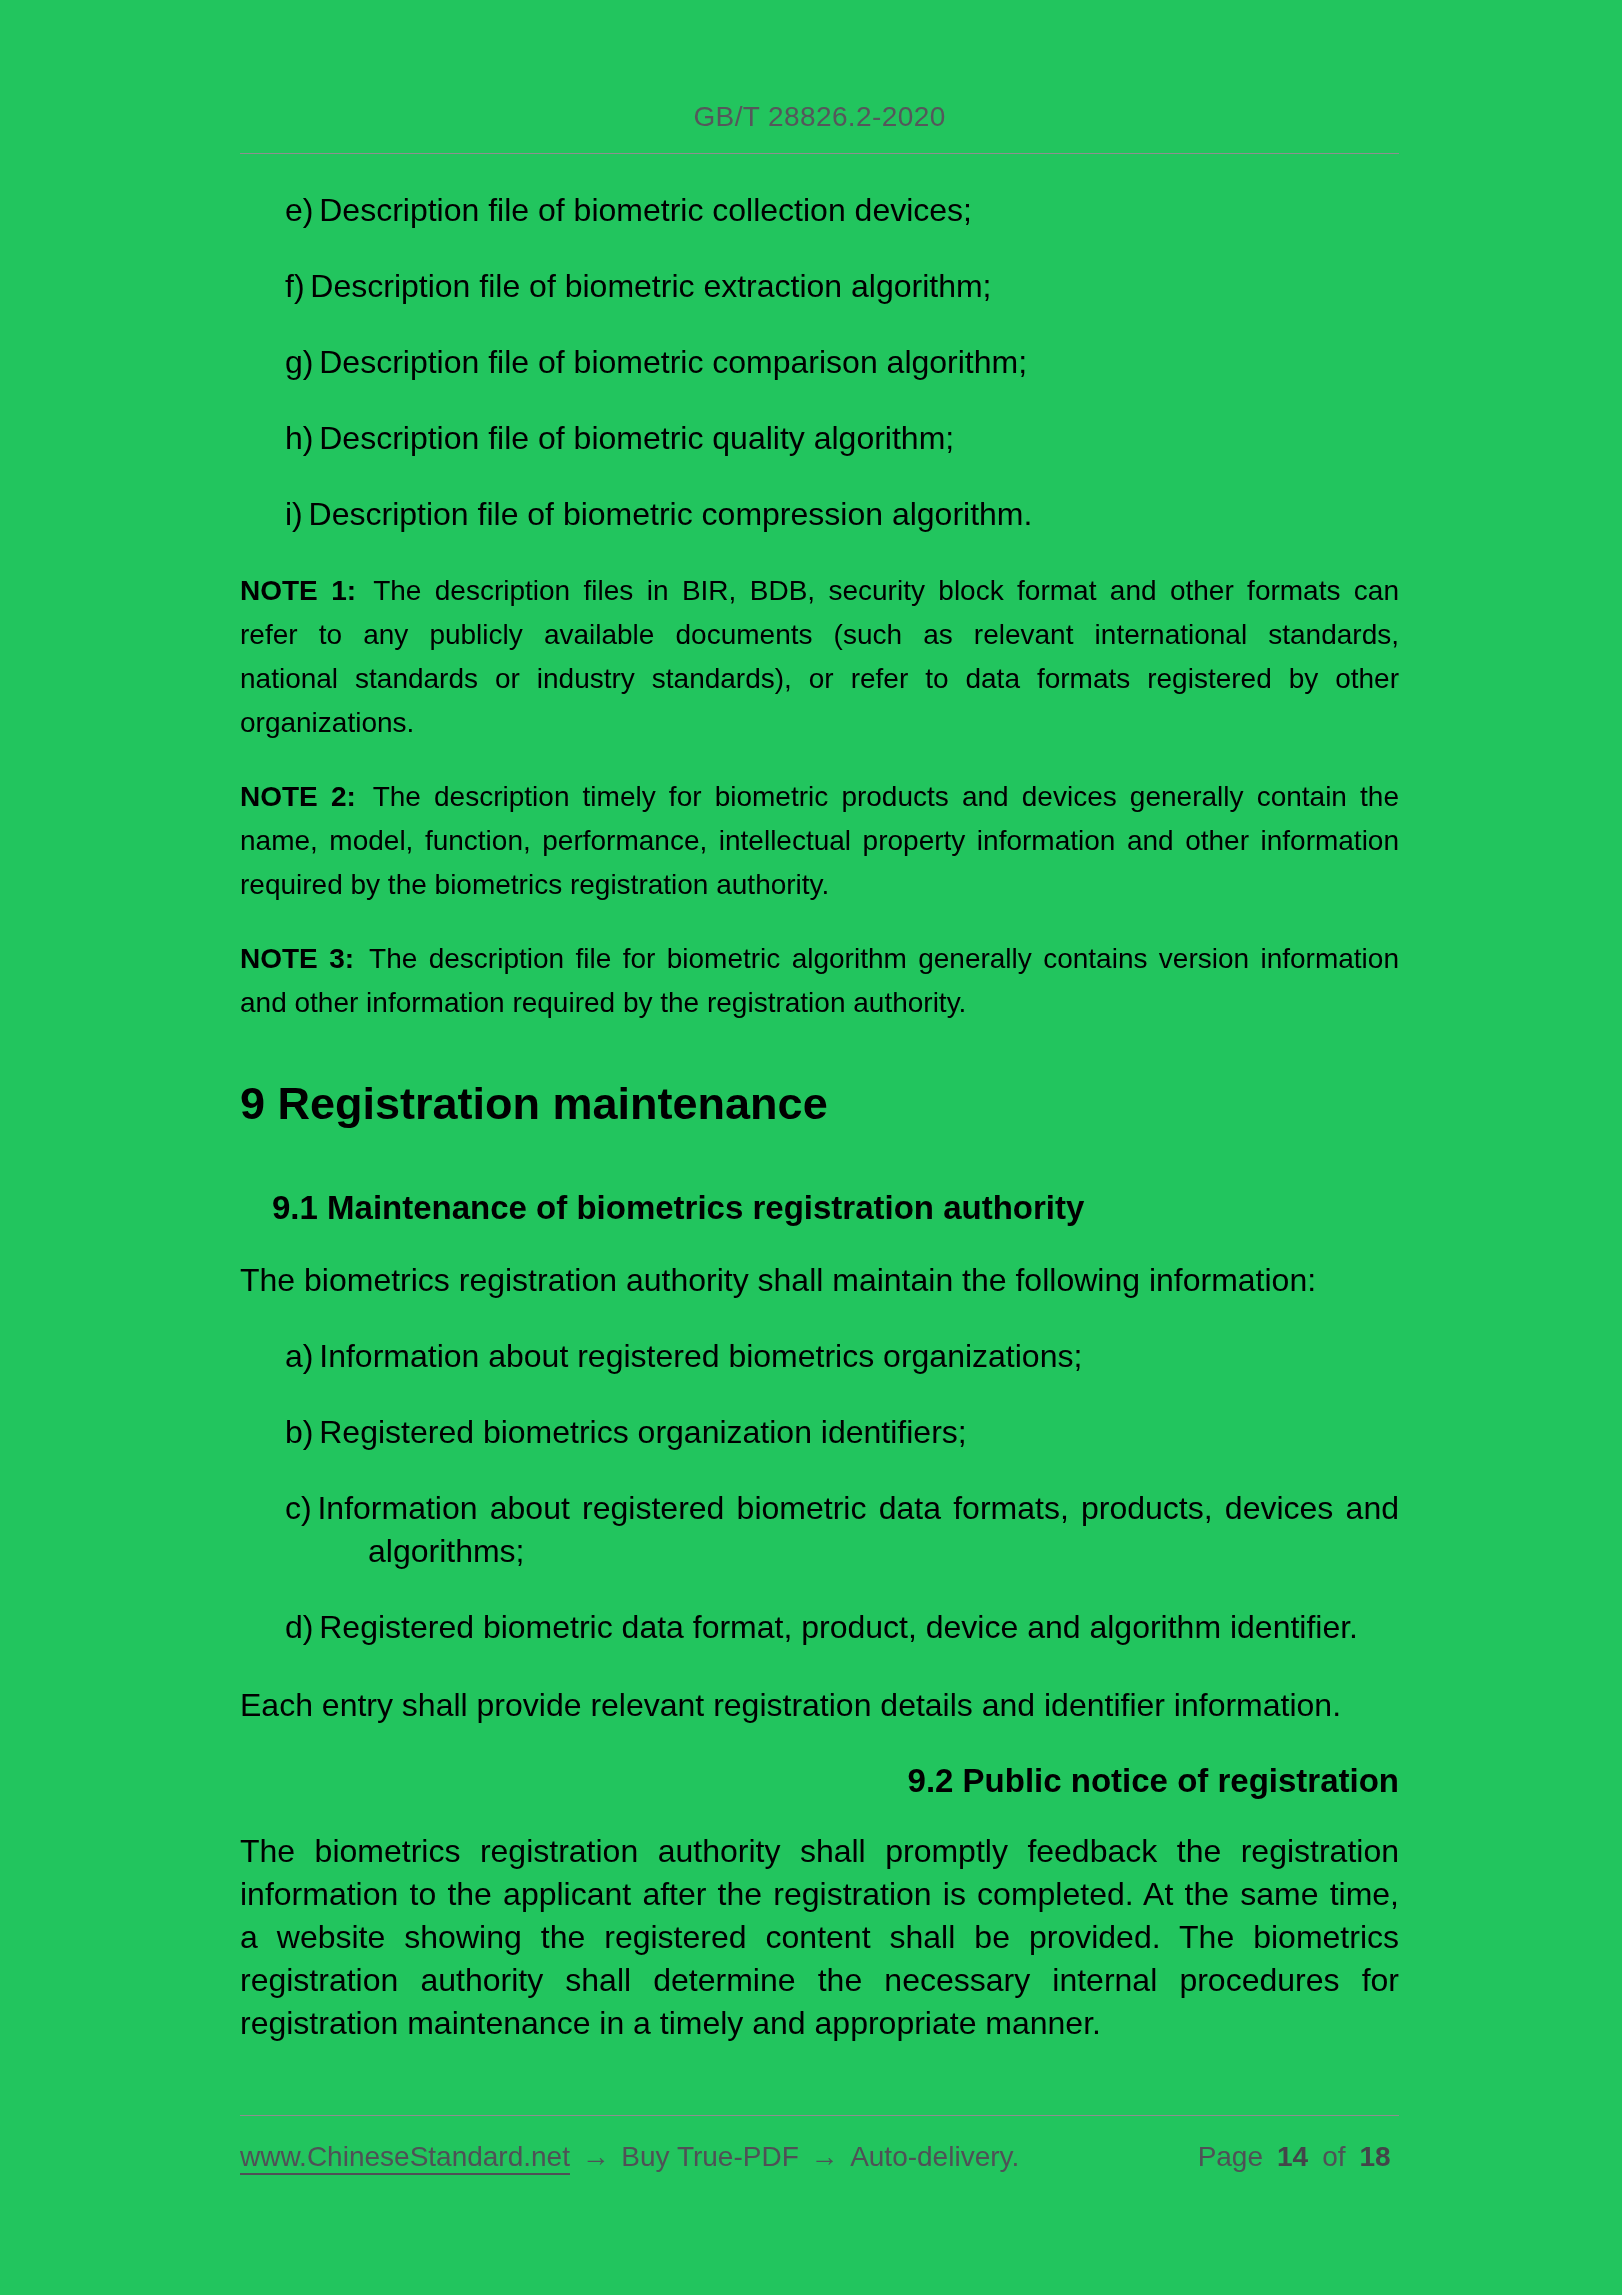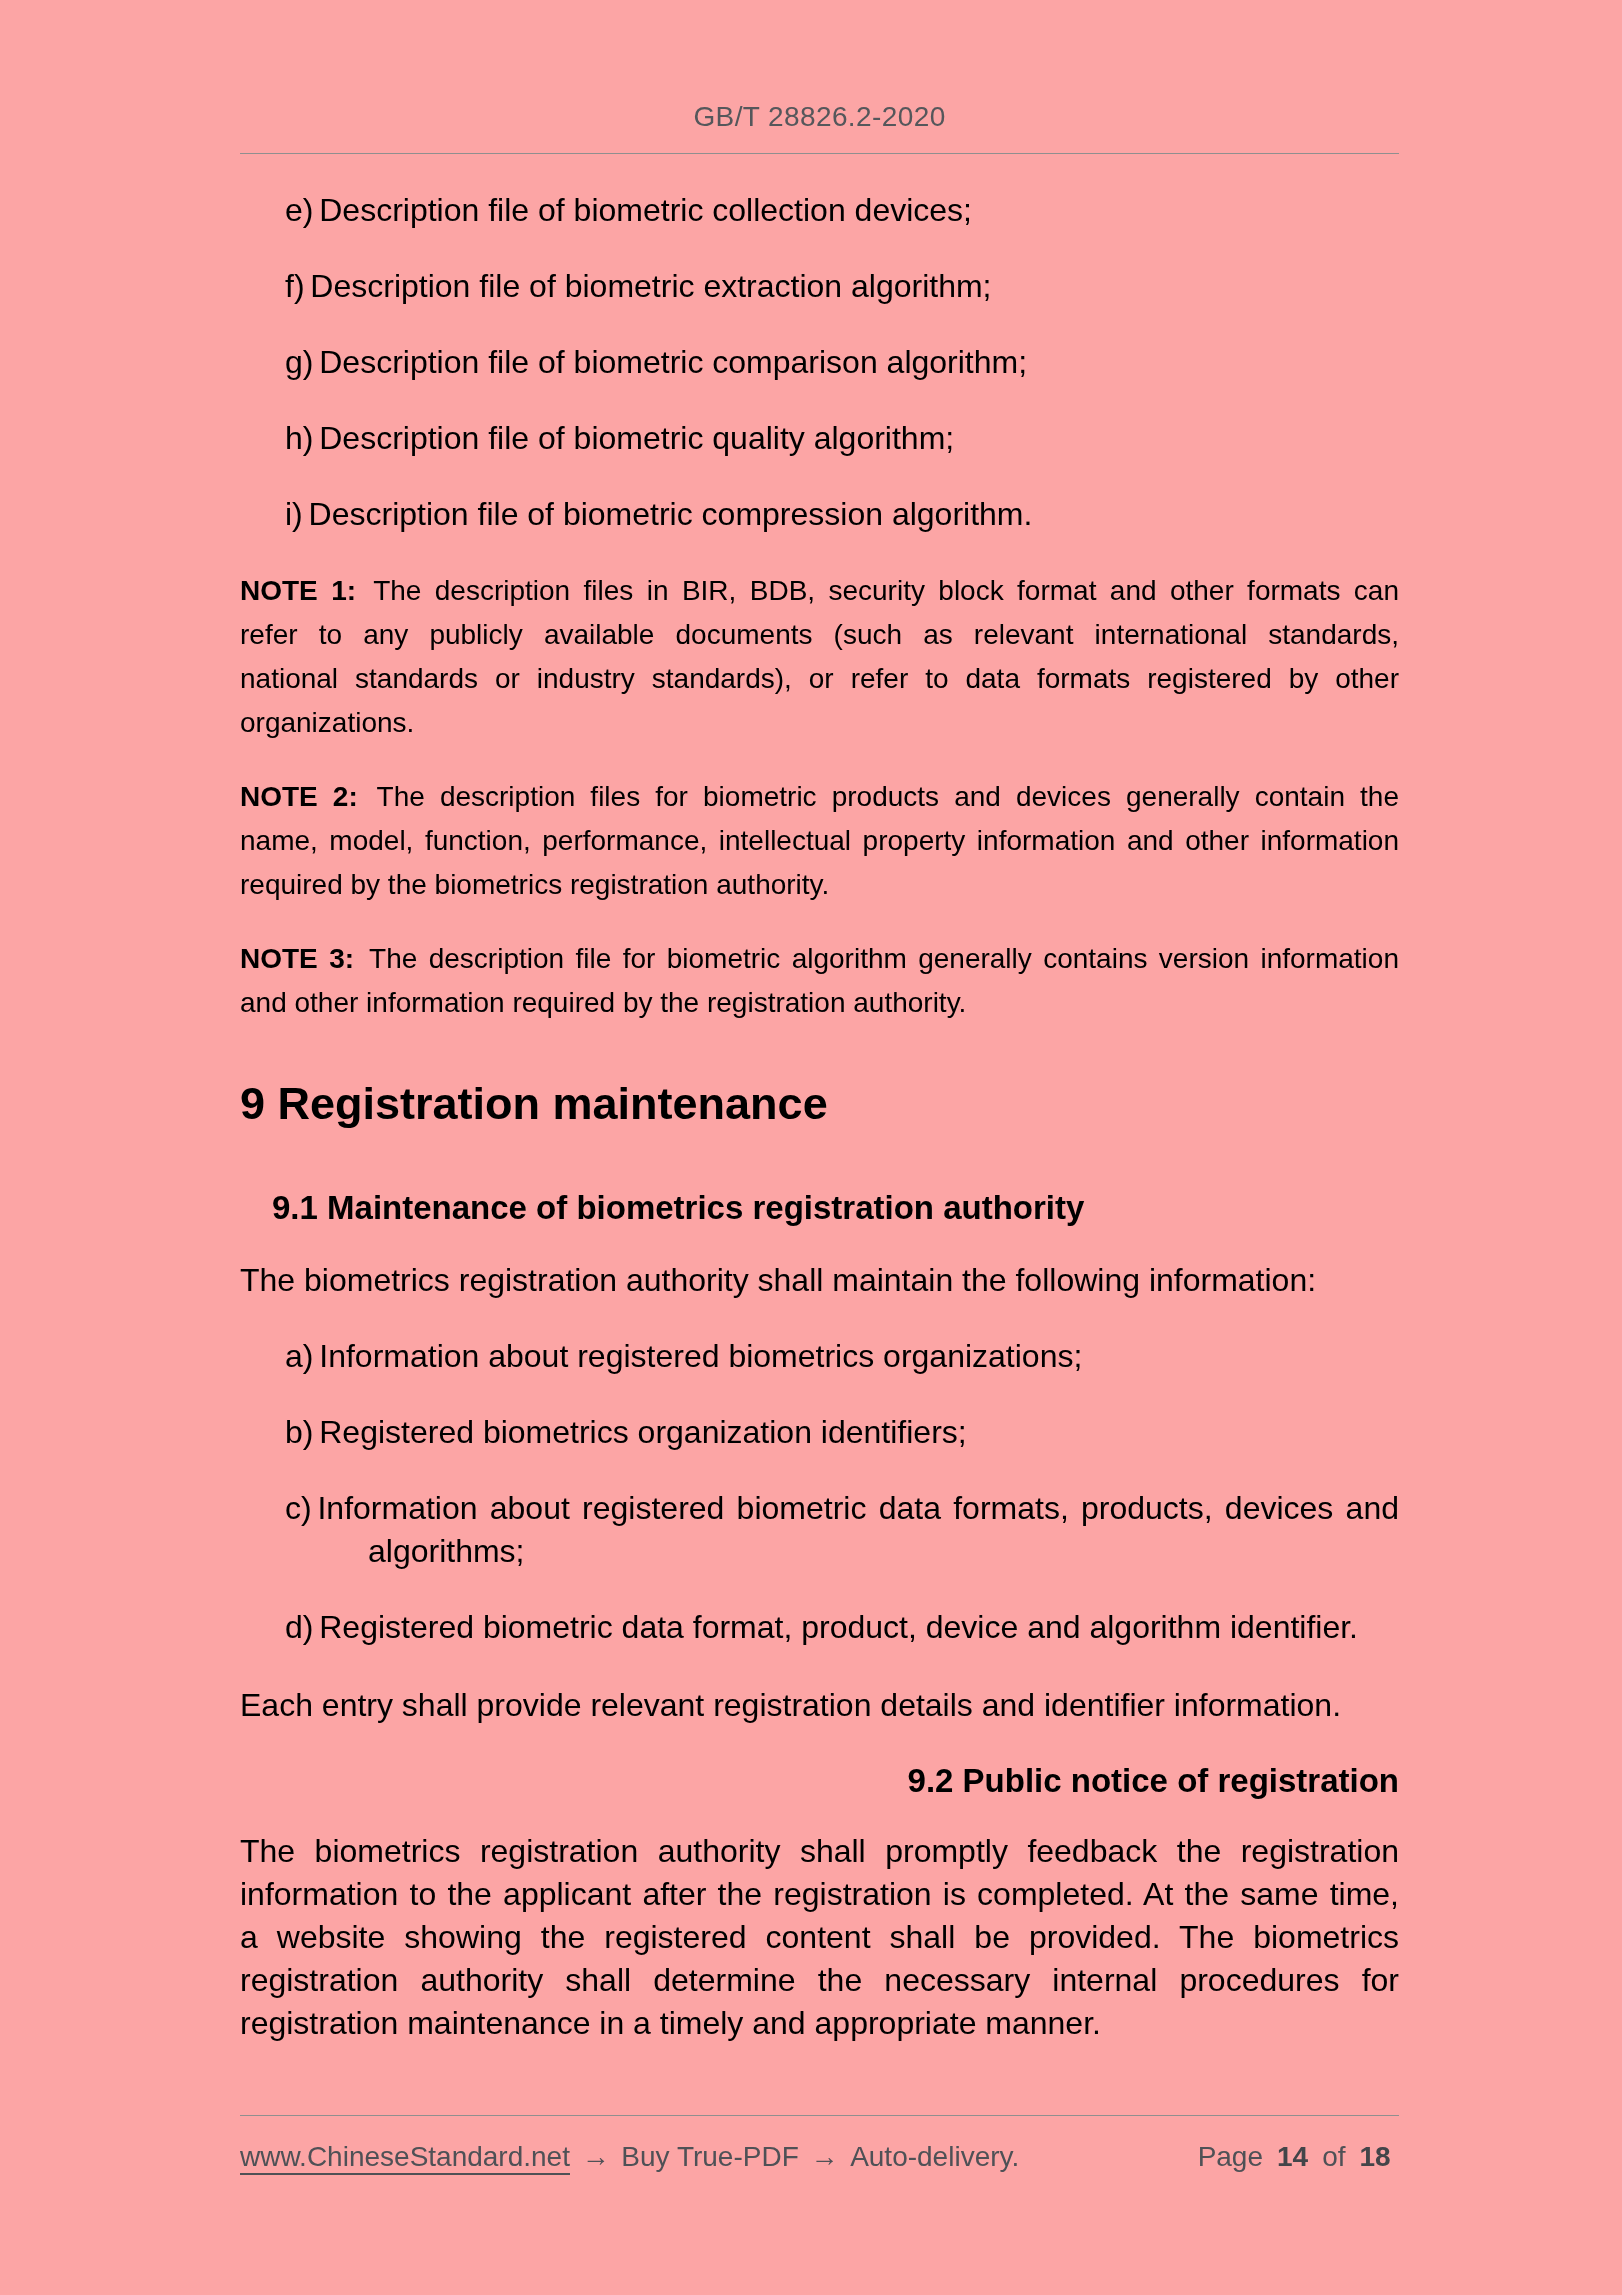--- a/index.html
+++ b/index.html
@@ -1,20 +1,20 @@
 <!DOCTYPE html>
 <html style="font-size:13.3px"><head>
 <meta charset="utf-8">
 <style>
   html, body { margin: 0; padding: 0; background: #e8e8e8; }
   .page {
     position: relative;
     width: 1623px;
     height: 2295px;
-    background: #fca5a5;
+    background: #22c55e;
     font-family: "Liberation Sans", sans-serif;
     color: #000000;
     overflow: hidden;
     margin: 0 auto;
   }
   .content {
     position: absolute;
     left: 240px;
     top: 0;
     width: 1159px;
@@ -114,21 +114,21 @@
     </div>
 
     <div class="notes">
       <div class="note">
         <div class="jline"><b class="note-label">NOTE 1:</b> <span>The description files in BIR, BDB, security block format and other formats can</span></div>
         <div class="jline">refer to any publicly available documents (such as relevant international standards,</div>
         <div class="jline">national standards or industry standards), or refer to data formats registered by other</div>
         <div>organizations.</div>
       </div>
       <div class="note">
-        <div class="jline"><b class="note-label">NOTE 2:</b> <span>The description files for biometric products and devices generally contain the</span></div>
+        <div class="jline"><b class="note-label">NOTE 2:</b> <span>The description timely for biometric products and devices generally contain the</span></div>
         <div class="jline">name, model, function, performance, intellectual property information and other information</div>
         <div>required by the biometrics registration authority.</div>
       </div>
       <div class="note">
         <div class="jline"><b class="note-label">NOTE 3:</b> <span>The description file for biometric algorithm generally contains version information</span></div>
         <div>and other information required by the registration authority.</div>
       </div>
     </div>
 
     <div class="h1">9 Registration maintenance</div>

